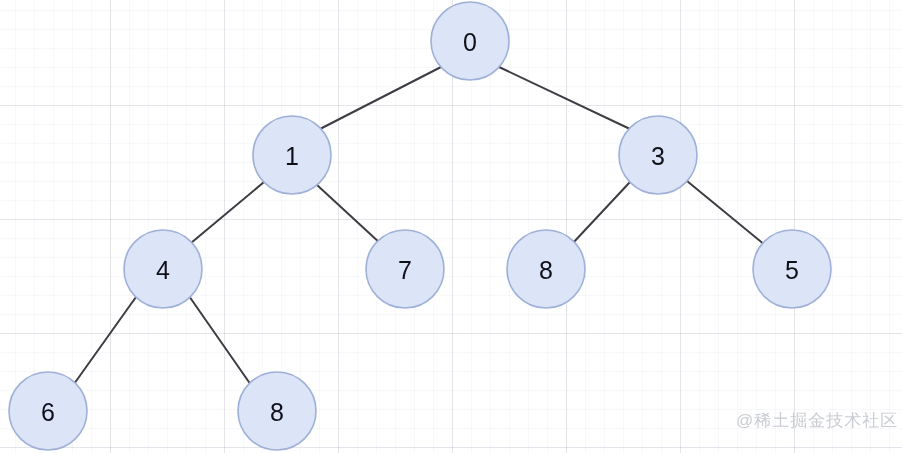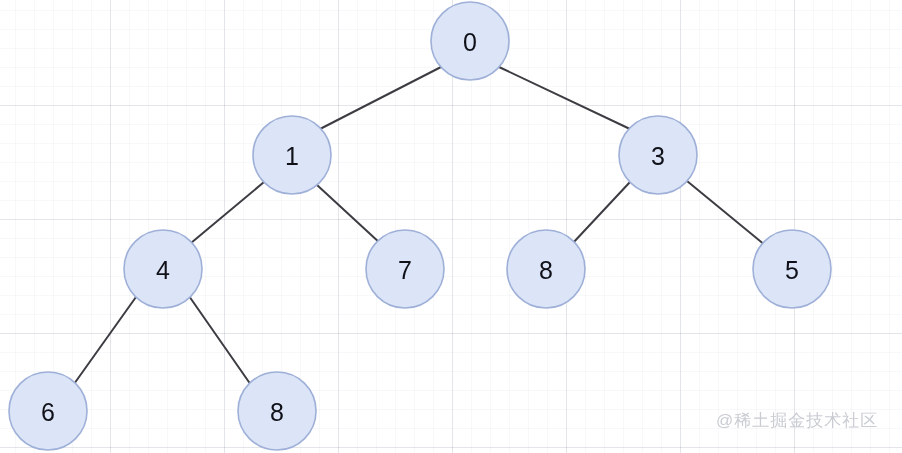--- a/index.html
+++ b/index.html
@@ -50,21 +50,21 @@
   }
   .tree-node-label {
     font-family: "Liberation Sans", sans-serif;
     font-size: 25px;
     fill: #101018;
     text-anchor: middle;
     dominant-baseline: central;
   }
   .watermark {
     position: absolute;
-    left: 716px;
+    left: 736px;
     top: 409px;
     font-family: "Liberation Sans", sans-serif;
     font-size: 17px;
     letter-spacing: 1px;
     color: #c9ccd2;
     white-space: nowrap;
     user-select: none;
   }
 </style>
 </head>

